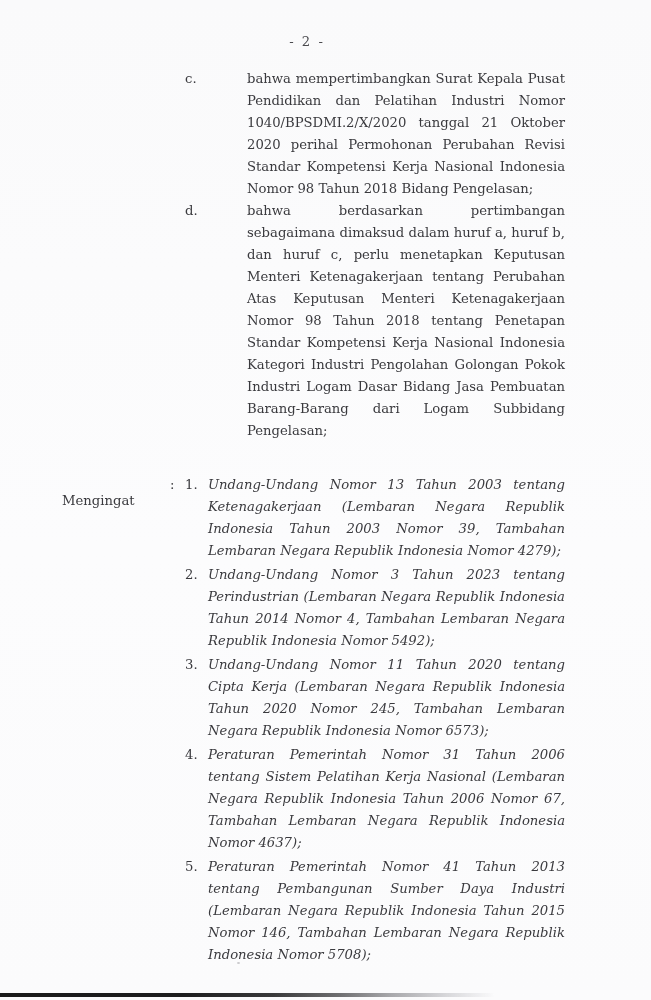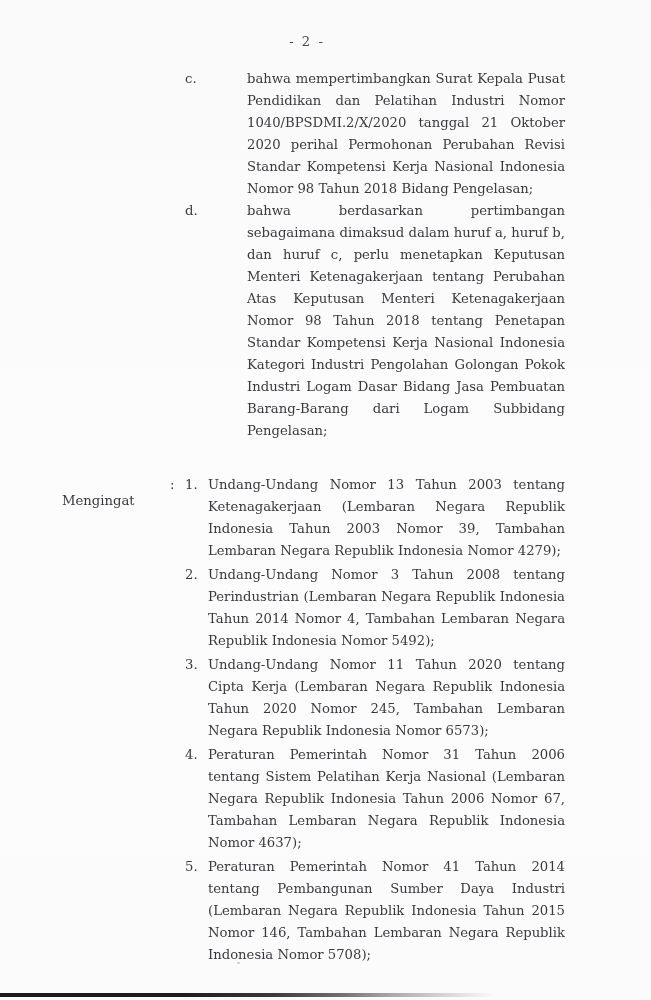--- a/index.html
+++ b/index.html
@@ -64,20 +64,21 @@
     margin-bottom: 2px;
   }
   .legal-item .marker {
     width: 23px;
     flex: none;
   }
   .legal-item .text {
     flex: 1;
     text-align: justify;
     text-justify: inter-word;
+    font-style: italic;
   }
   .scan-shadow {
     position: absolute;
     left: 0;
     bottom: 3px;
     height: 4px;
     width: 100%;
     background: linear-gradient(to right,
       #1a1a1a 0%, #1d1d1e 28%, #3a3a3b 42%, #6e6e70 52%,
       #a8a8ab 60%, #d4d4d7 68%, rgba(251,251,252,0) 76%);
@@ -114,35 +115,35 @@
     <span class="mengingat-label">Mengingat</span>
     <span class="mengingat-colon">:</span>
 
     <div class="legal-item">
       <span class="marker">1.</span>
       <span class="text">Undang-Undang Nomor 13 Tahun 2003 tentang Ketenagakerjaan (Lembaran Negara Republik Indonesia Tahun 2003 Nomor 39, Tambahan Lembaran Negara Republik Indonesia Nomor 4279);</span>
     </div>
 
     <div class="legal-item">
       <span class="marker">2.</span>
-      <span class="text">Undang-Undang Nomor 3 Tahun 2008 tentang Perindustrian (Lembaran Negara Republik Indonesia Tahun 2014 Nomor 4, Tambahan Lembaran Negara Republik Indonesia Nomor 5492);</span>
+      <span class="text">Undang-Undang Nomor 3 Tahun 2023 tentang Perindustrian (Lembaran Negara Republik Indonesia Tahun 2014 Nomor 4, Tambahan Lembaran Negara Republik Indonesia Nomor 5492);</span>
     </div>
 
     <div class="legal-item">
       <span class="marker">3.</span>
       <span class="text">Undang-Undang Nomor 11 Tahun 2020 tentang Cipta Kerja (Lembaran Negara Republik Indonesia Tahun 2020 Nomor 245, Tambahan Lembaran Negara Republik Indonesia Nomor 6573);</span>
     </div>
 
     <div class="legal-item">
       <span class="marker">4.</span>
       <span class="text">Peraturan Pemerintah Nomor 31 Tahun 2006 tentang Sistem Pelatihan Kerja Nasional (Lembaran Negara Republik Indonesia Tahun 2006 Nomor 67, Tambahan Lembaran Negara Republik Indonesia Nomor 4637);</span>
     </div>
 
     <div class="legal-item">
       <span class="marker">5.</span>
-      <span class="text">Peraturan Pemerintah Nomor 41 Tahun 2014 tentang Pembangunan Sumber Daya Industri (Lembaran Negara Republik Indonesia Tahun 2015 Nomor 146, Tambahan Lembaran Negara Republik Indonesia Nomor 5708);</span>
+      <span class="text">Peraturan Pemerintah Nomor 41 Tahun 2013 tentang Pembangunan Sumber Daya Industri (Lembaran Negara Republik Indonesia Tahun 2015 Nomor 146, Tambahan Lembaran Negara Republik Indonesia Nomor 5708);</span>
     </div>
   </div>
 
 </div>
 
 <div class="scan-speck"></div>
 <div class="scan-shadow"></div>
 
 </body></html>

